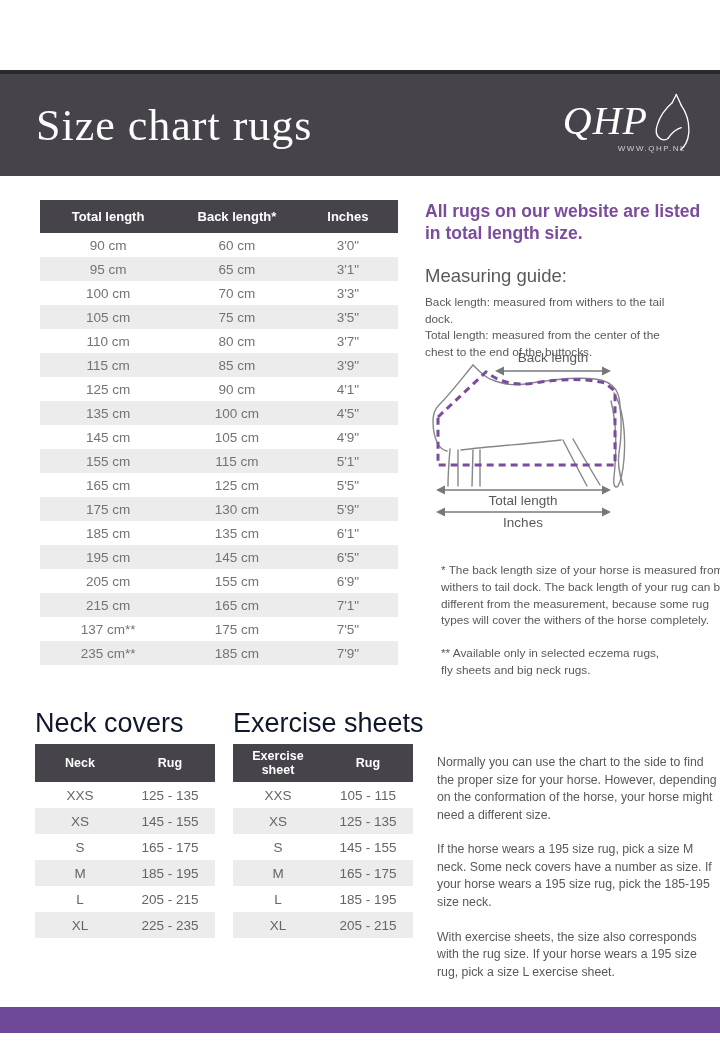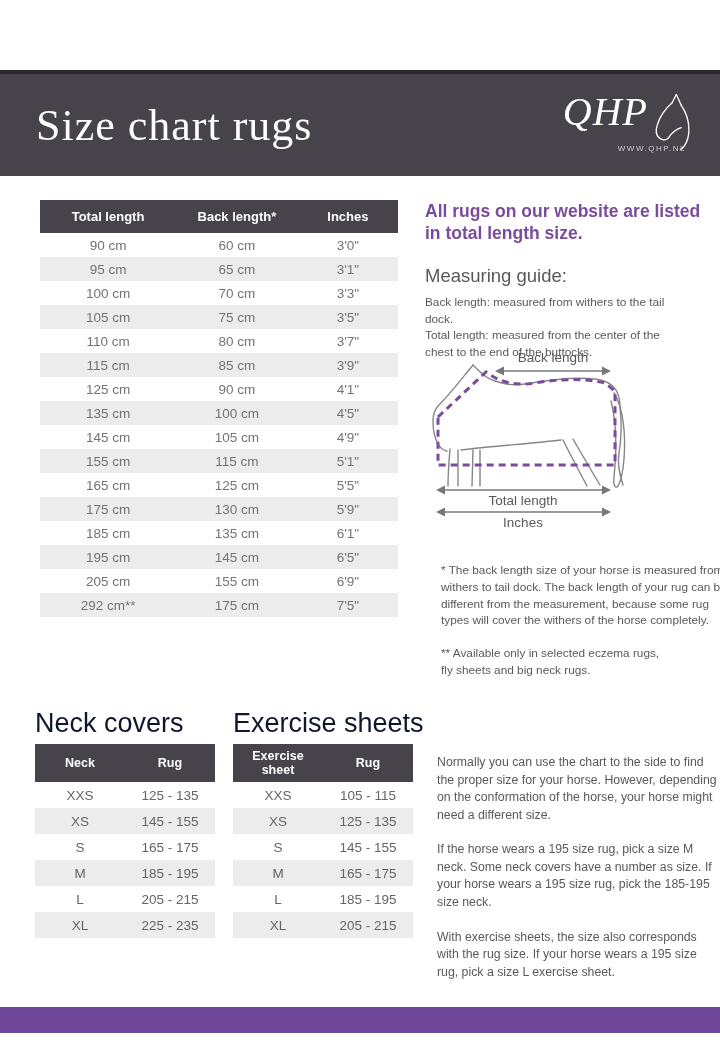--- a/index.html
+++ b/index.html
@@ -5,21 +5,21 @@
   html,body{margin:0;padding:0;background:#fff;}
   .page{position:relative;width:720px;height:1051px;background:#ffffff;overflow:hidden;
         font-family:"Liberation Sans",sans-serif;}
 
   
   .band{position:absolute;left:0;top:70px;width:720px;height:102px;background:#46434a;
         border-top:4px solid #2b282e;}
   .page-title{position:absolute;left:36px;top:26px;margin:0;color:#fdfdfd;
         font-family:"Liberation Serif",serif;font-weight:400;font-size:44px;letter-spacing:1px;}
   .logo{position:absolute;right:26px;top:18px;width:160px;color:#fff;}
-  .logo-row{display:flex;justify-content:flex-end;}
+  .logo-row{display:flex;align-items:center;justify-content:flex-end;}
   .logo-text{font-family:"Liberation Serif",serif;font-style:italic;font-size:40px;
         letter-spacing:1px;line-height:1;}
   .logo-horse{margin-left:-6px;}
   .logo-url{text-align:right;font-size:8px;letter-spacing:1.5px;color:#cfced3;margin:-6px 8px 0 0;}
 
   
   .main-table{position:absolute;left:40px;top:200px;width:358px;border-collapse:collapse;}
   .main-table th{background:#46434a;color:#ffffff;font-size:13px;font-weight:700;
         height:33px;text-align:center;padding:0;}
   .main-table td{height:24px;font-size:13.5px;color:#737373;text-align:center;padding:0;}
@@ -161,23 +161,33 @@
         <td>195 cm</td>
         <td>145 cm</td>
         <td>6'5"</td>
       </tr>
         <tr>
         <td>205 cm</td>
         <td>155 cm</td>
         <td>6'9"</td>
       </tr>
         <tr>
-        <td>292 cm**</td>
+        <td>215 cm</td>
+        <td>165 cm</td>
+        <td>7'1"</td>
+      </tr>
+        <tr>
+        <td>137 cm**</td>
         <td>175 cm</td>
         <td>7'5"</td>
+      </tr>
+        <tr>
+        <td>235 cm**</td>
+        <td>185 cm</td>
+        <td>7'9"</td>
       </tr>
       </tbody>
   </table>
 
   <div class="right-col">
     <h2 class="purple-head">All rugs on our website are listed in total length size.</h2>
     <h3 class="mg-title">Measuring guide:</h3>
     <p class="mg-text">Back length: measured from withers to the tail dock.</p>
     <p class="mg-text">Total length: measured from the center of the chest to the end of the buttocks.</p>
   </div>

